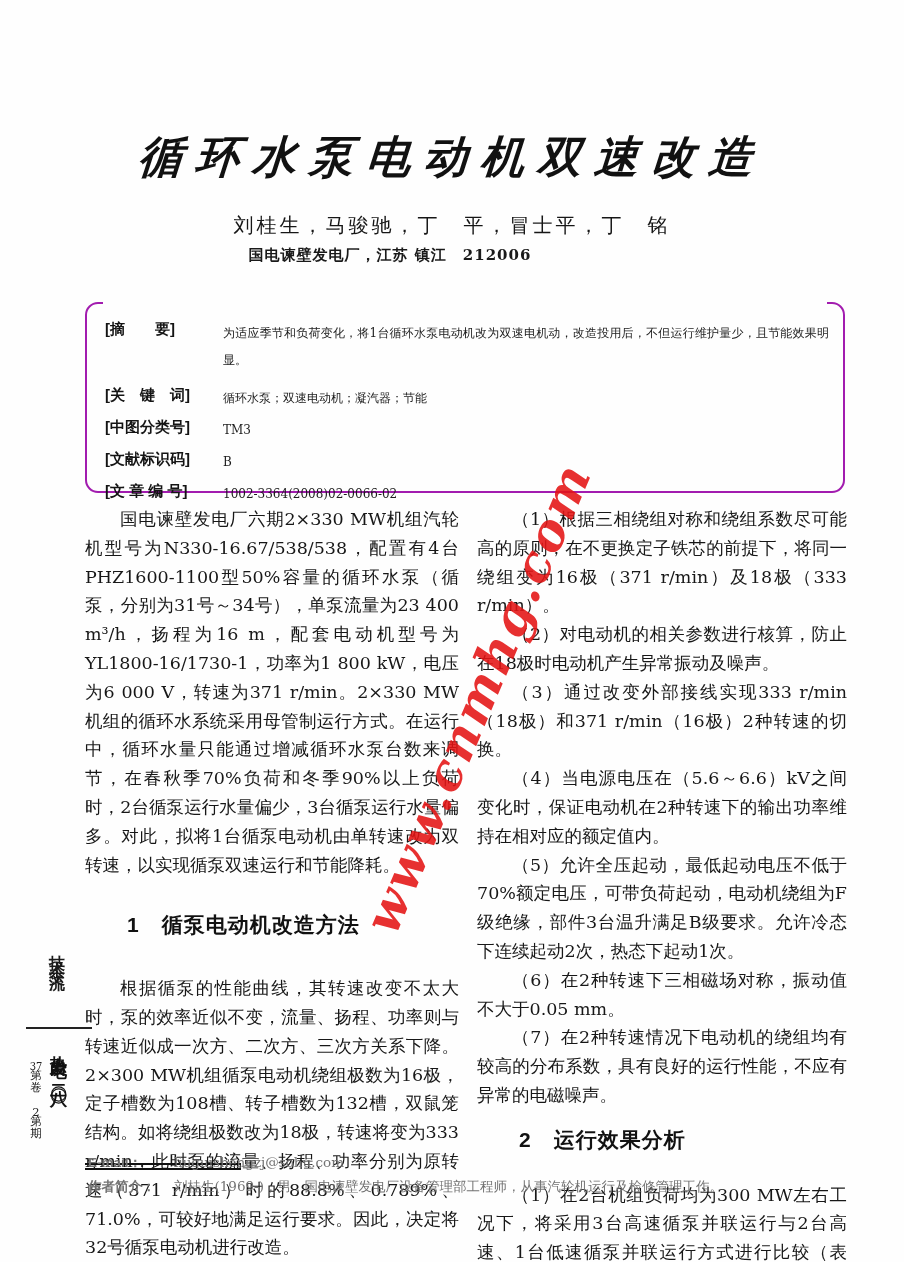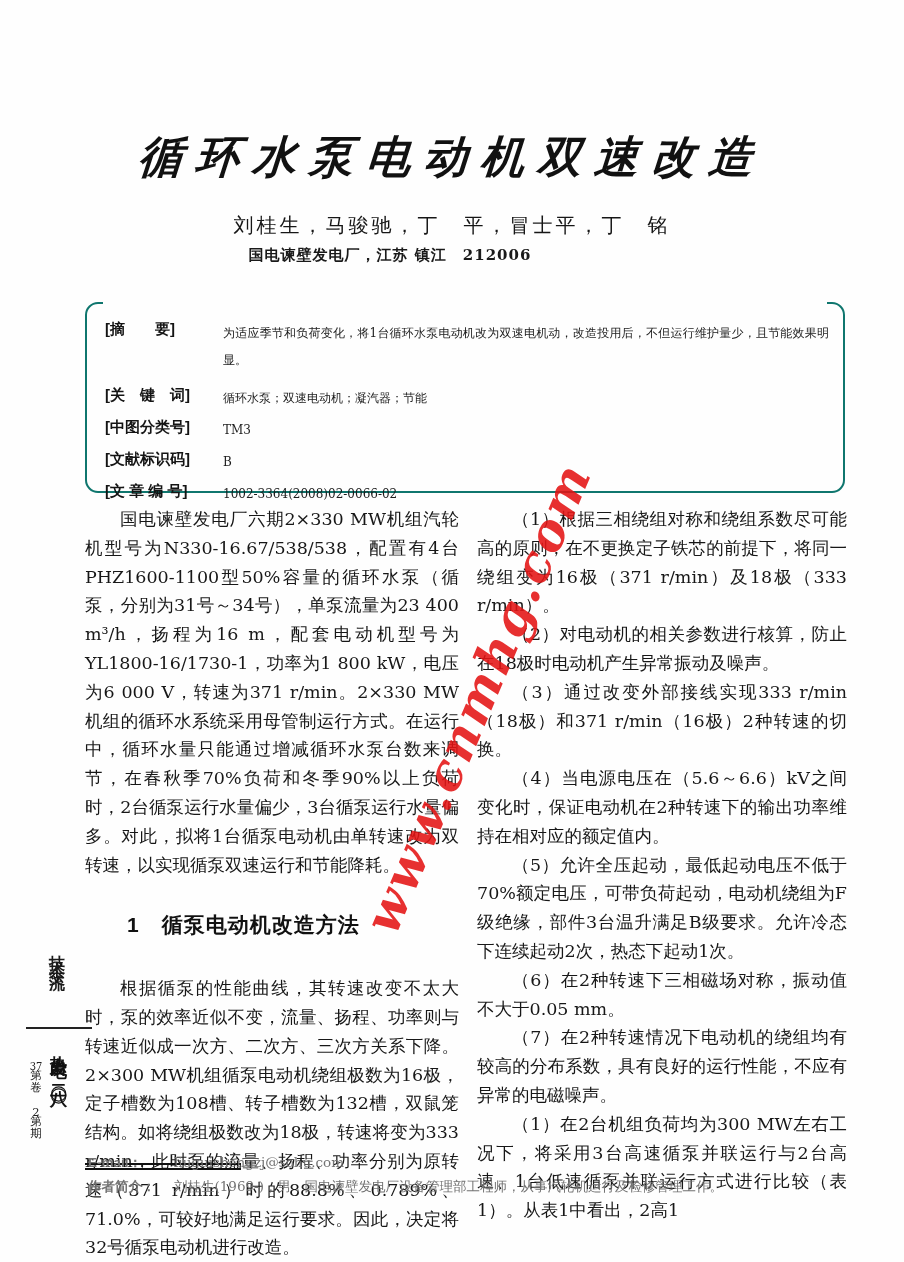--- a/index.html
+++ b/index.html
@@ -20,21 +20,21 @@
     position:absolute;left:0;top:212px;width:904px;text-align:center;
     font-size:20px;letter-spacing:3px;color:#161616;
   }
   .affiliation{
     position:absolute;left:16px;top:246px;width:748px;text-align:center;
     font-size:15px;font-weight:700;letter-spacing:1px;color:#1a1a1a;
   }
   
   .abs-box{
     position:absolute;left:85px;top:302px;width:760px;height:191px;
-    border:2px solid #0f766e;border-radius:13px;
+    border:2px solid #a21caf;border-radius:13px;
     box-sizing:border-box;padding:16px 14px 0 18px;
   }
   .abs-box::before{ 
     content:"";position:absolute;top:-2px;left:16px;right:16px;height:2px;background:#fefefe;
   }
   .abs-row{display:flex;margin-bottom:7px;}
   .abs-label{
     flex:0 0 118px;font-weight:700;font-size:15px;white-space:pre;
     font-family:"Liberation Sans","DejaVu Sans",sans-serif;color:#141414;
   }
@@ -122,20 +122,21 @@
   </div>
 
   <div class="col col-right">
     <p>（1）根据三相绕组对称和绕组系数尽可能高的原则，在不更换定子铁芯的前提下，将同一绕组变为16极（371 r/min）及18极（333 r/min）。</p>
     <p>（2）对电动机的相关参数进行核算，防止在18极时电动机产生异常振动及噪声。</p>
     <p>（3）通过改变外部接线实现333 r/min（18极）和371 r/min（16极）2种转速的切换。</p>
     <p>（4）当电源电压在（5.6～6.6）kV之间变化时，保证电动机在2种转速下的输出功率维持在相对应的额定值内。</p>
     <p>（5）允许全压起动，最低起动电压不低于70%额定电压，可带负荷起动，电动机绕组为F级绝缘，部件3台温升满足B级要求。允许冷态下连续起动2次，热态下起动1次。</p>
     <p>（6）在2种转速下三相磁场对称，振动值不大于0.05 mm。</p>
     <p>（7）在2种转速情况下电动机的绕组均有较高的分布系数，具有良好的运行性能，不应有异常的电磁噪声。</p>
+    <p class="sec-heading">2　运行效果分析</p>
     <p>（1）在2台机组负荷均为300 MW左右工况下，将采用3台高速循泵并联运行与2台高速、1台低速循泵并联运行方式进行比较（表1）。从表1中看出，2高1</p>
   </div>
 
   <div class="foot-rule"></div>
   <div class="foot-row bio">
     <span class="foot-label">作者简介：</span>
     <span class="foot-text">刘桂生(1969-)，男，国电谏壁发电厂设备管理部工程师，从事汽轮机运行及检修管理工作。</span>
   </div>
   <div class="foot-row mail">
     <span class="foot-label">E-mail：</span>

